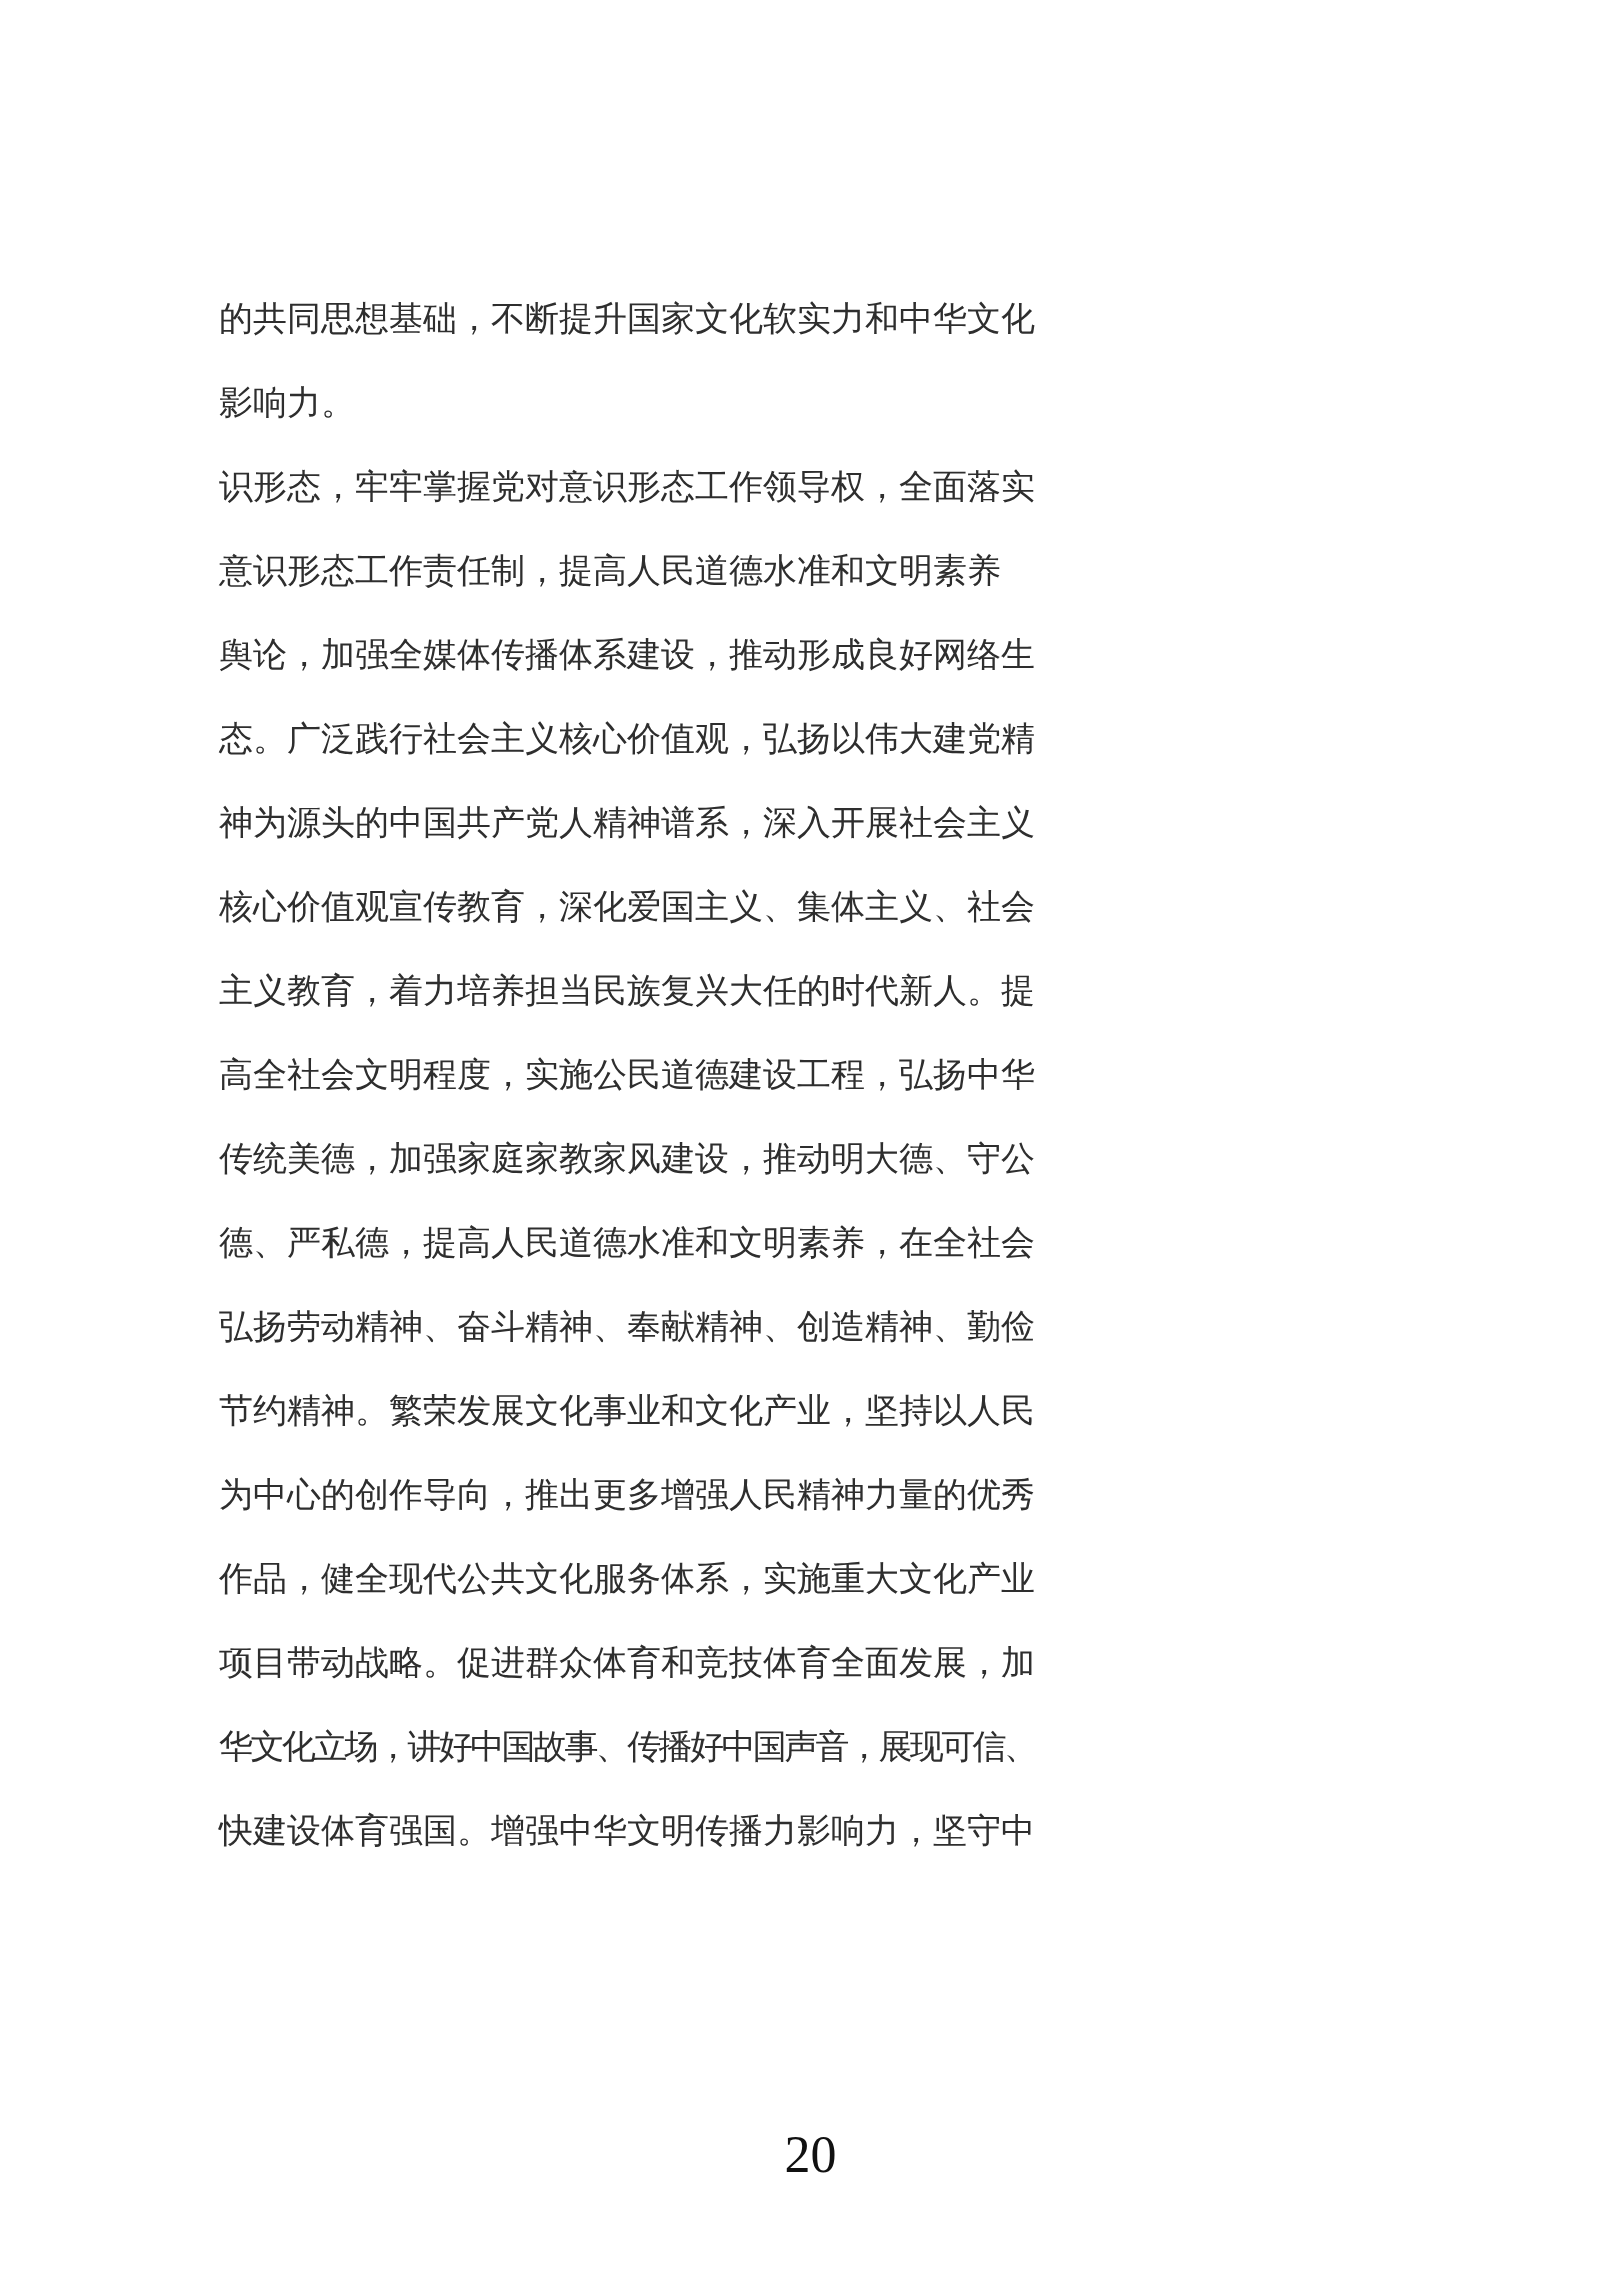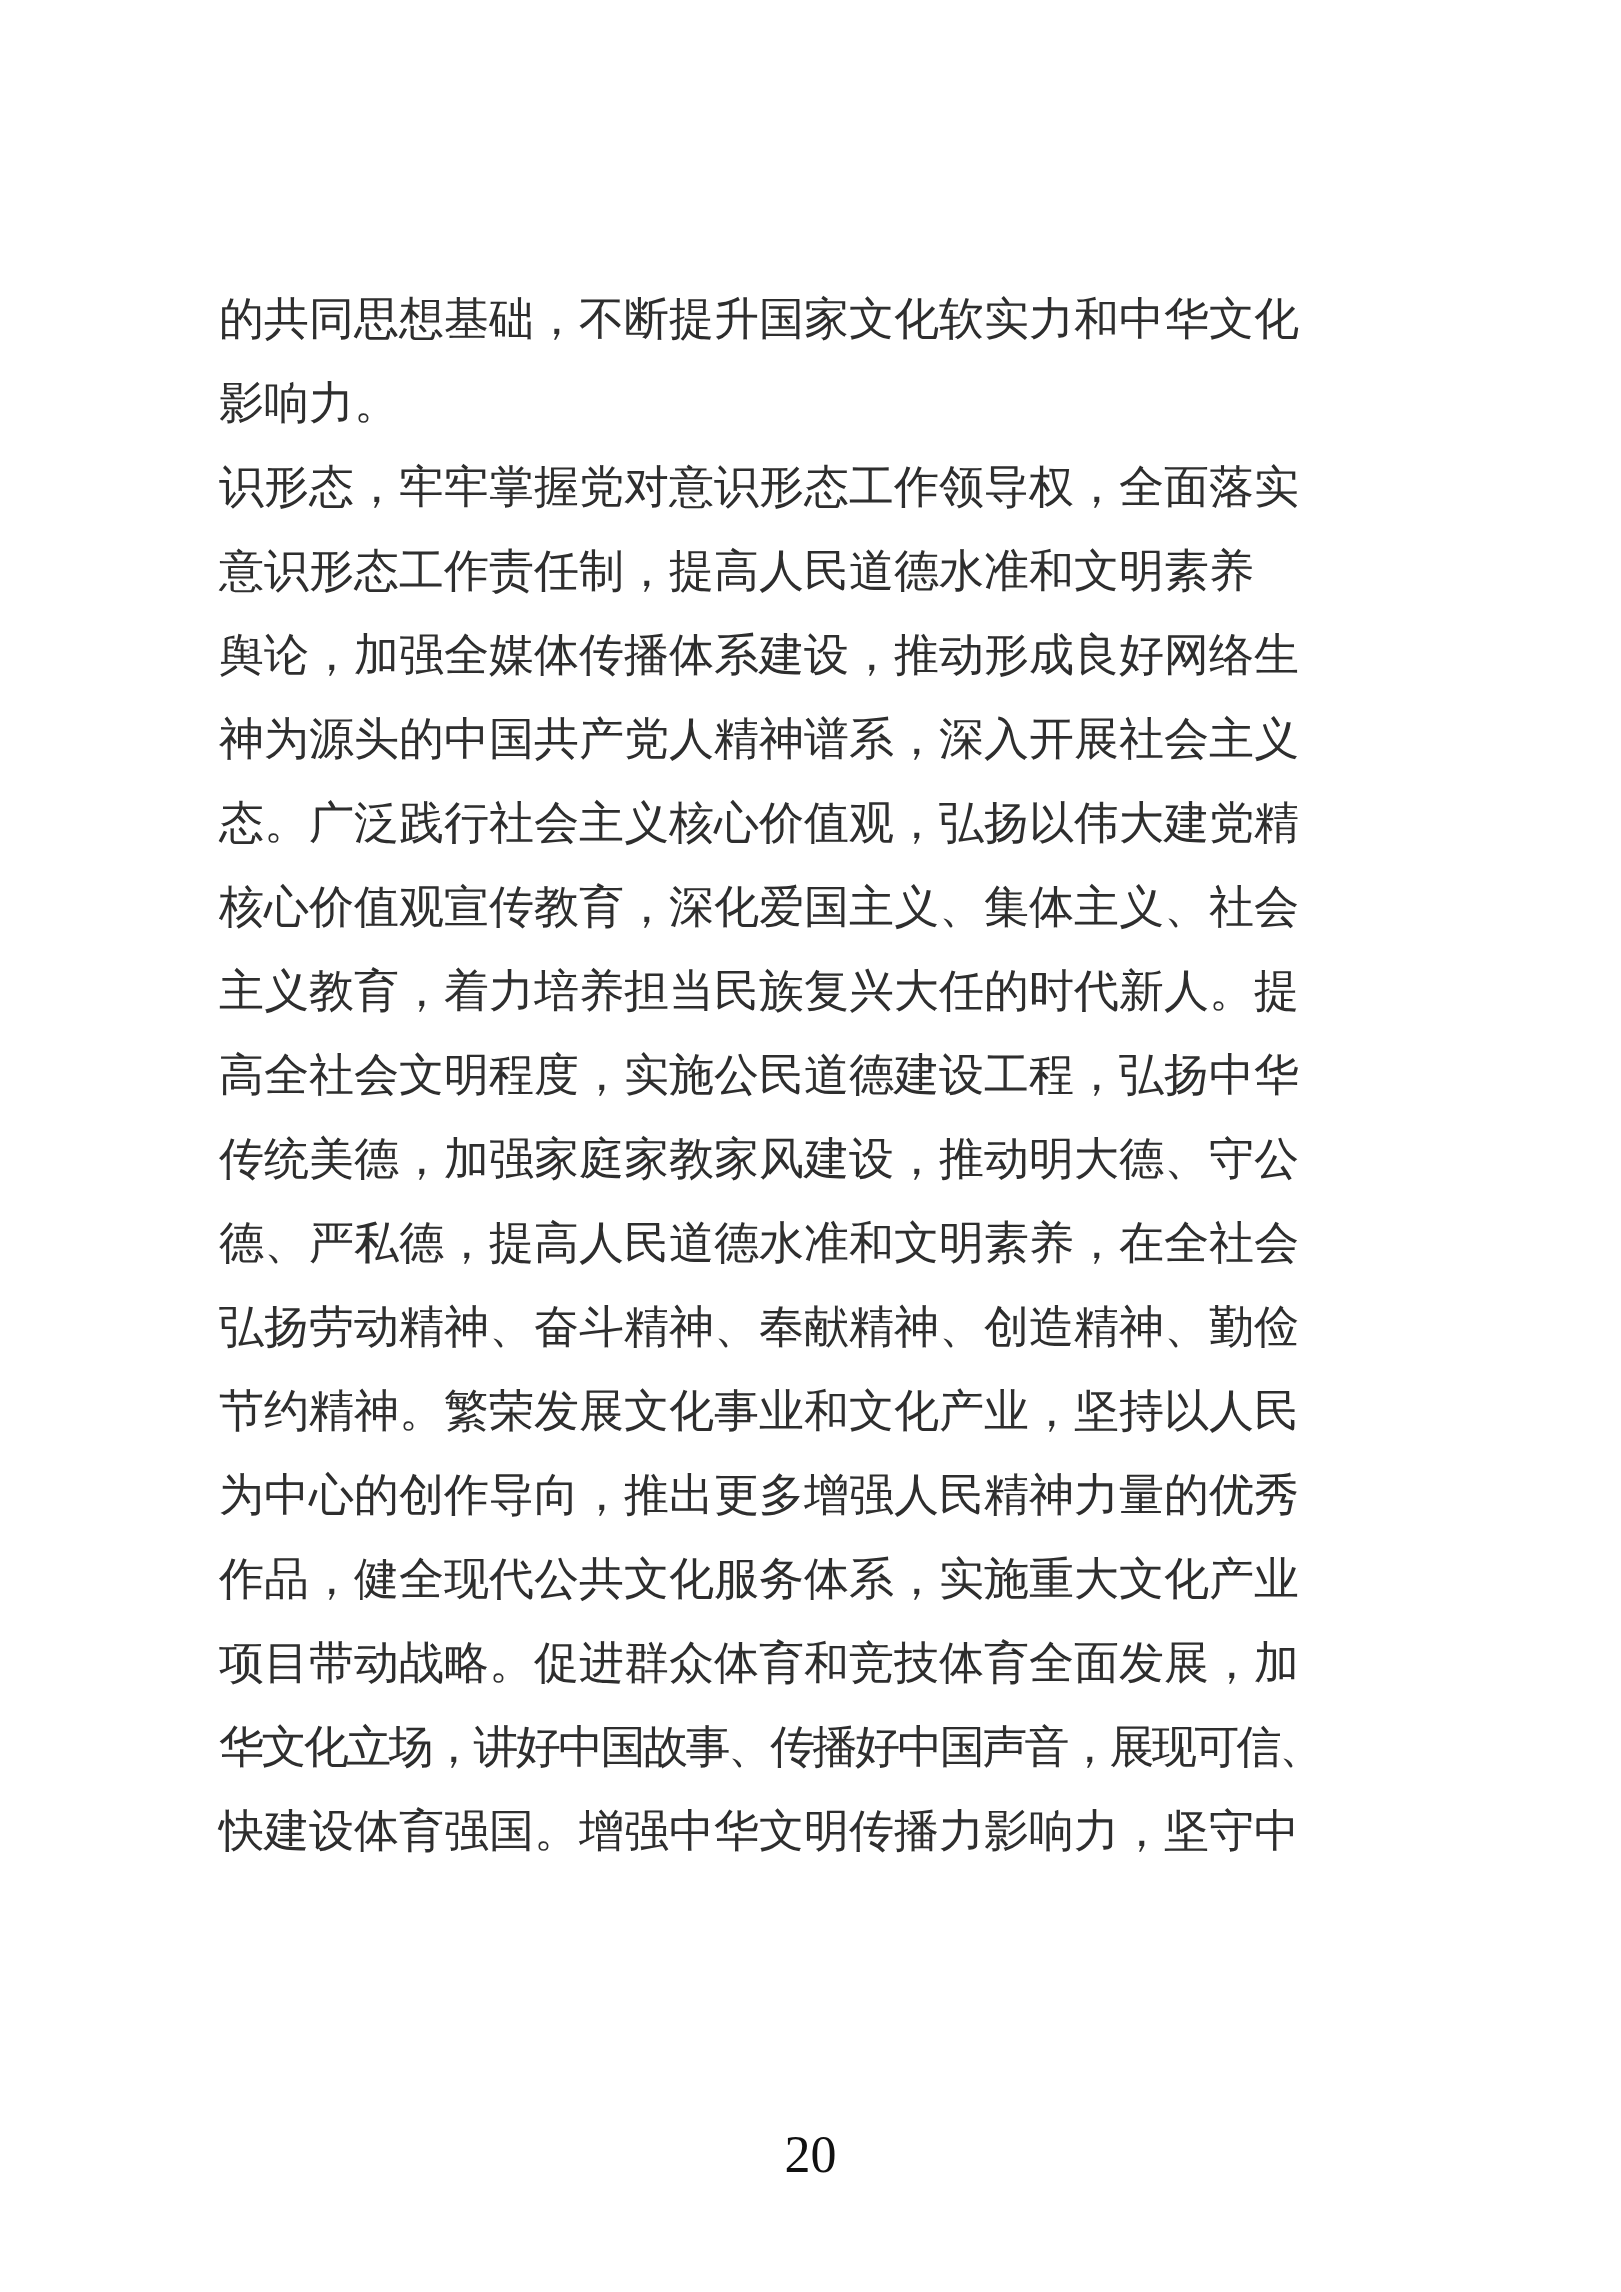--- a/index.html
+++ b/index.html
@@ -14,21 +14,21 @@
     background: #ffffff;
     overflow: hidden;
     font-family: "Liberation Serif", serif;
   }
   .body-text {
     position: absolute;
     left: 219px;
     top: 277px;
     width: 1206px;
     color: #2e2e2e;
-    font-size: 45px;
+    font-size: 34px;
     line-height: 84px;
     font-family: "Liberation Serif", serif;
   }
   .line {
     height: 84px;
     white-space: nowrap;
     letter-spacing: 0;
   }
   .line.indent {
     text-indent: 100px;
@@ -51,22 +51,22 @@
 </head>
 <body>
 
 <div class="page">
   <div class="body-text">
       <div class="line">的共同思想基础，不断提升国家文化软实力和中华文化</div>
       <div class="line">影响力。</div>
       <div class="line">识形态，牢牢掌握党对意识形态工作领导权，全面落实</div>
       <div class="line">意识形态工作责任制，提高人民道德水准和文明素养</div>
       <div class="line">舆论，加强全媒体传播体系建设，推动形成良好网络生</div>
+      <div class="line">态。广泛践行社会主义核心价值观，弘扬以伟大建党精</div>
       <div class="line">神为源头的中国共产党人精神谱系，深入开展社会主义</div>
-      <div class="line">态。广泛践行社会主义核心价值观，弘扬以伟大建党精</div>
       <div class="line">核心价值观宣传教育，深化爱国主义、集体主义、社会</div>
       <div class="line">主义教育，着力培养担当民族复兴大任的时代新人。提</div>
       <div class="line">高全社会文明程度，实施公民道德建设工程，弘扬中华</div>
       <div class="line">传统美德，加强家庭家教家风建设，推动明大德、守公</div>
       <div class="line">德、严私德，提高人民道德水准和文明素养，在全社会</div>
       <div class="line">弘扬劳动精神、奋斗精神、奉献精神、创造精神、勤俭</div>
       <div class="line">节约精神。繁荣发展文化事业和文化产业，坚持以人民</div>
       <div class="line">为中心的创作导向，推出更多增强人民精神力量的优秀</div>
       <div class="line">作品，健全现代公共文化服务体系，实施重大文化产业</div>
       <div class="line">项目带动战略。促进群众体育和竞技体育全面发展，加</div>

